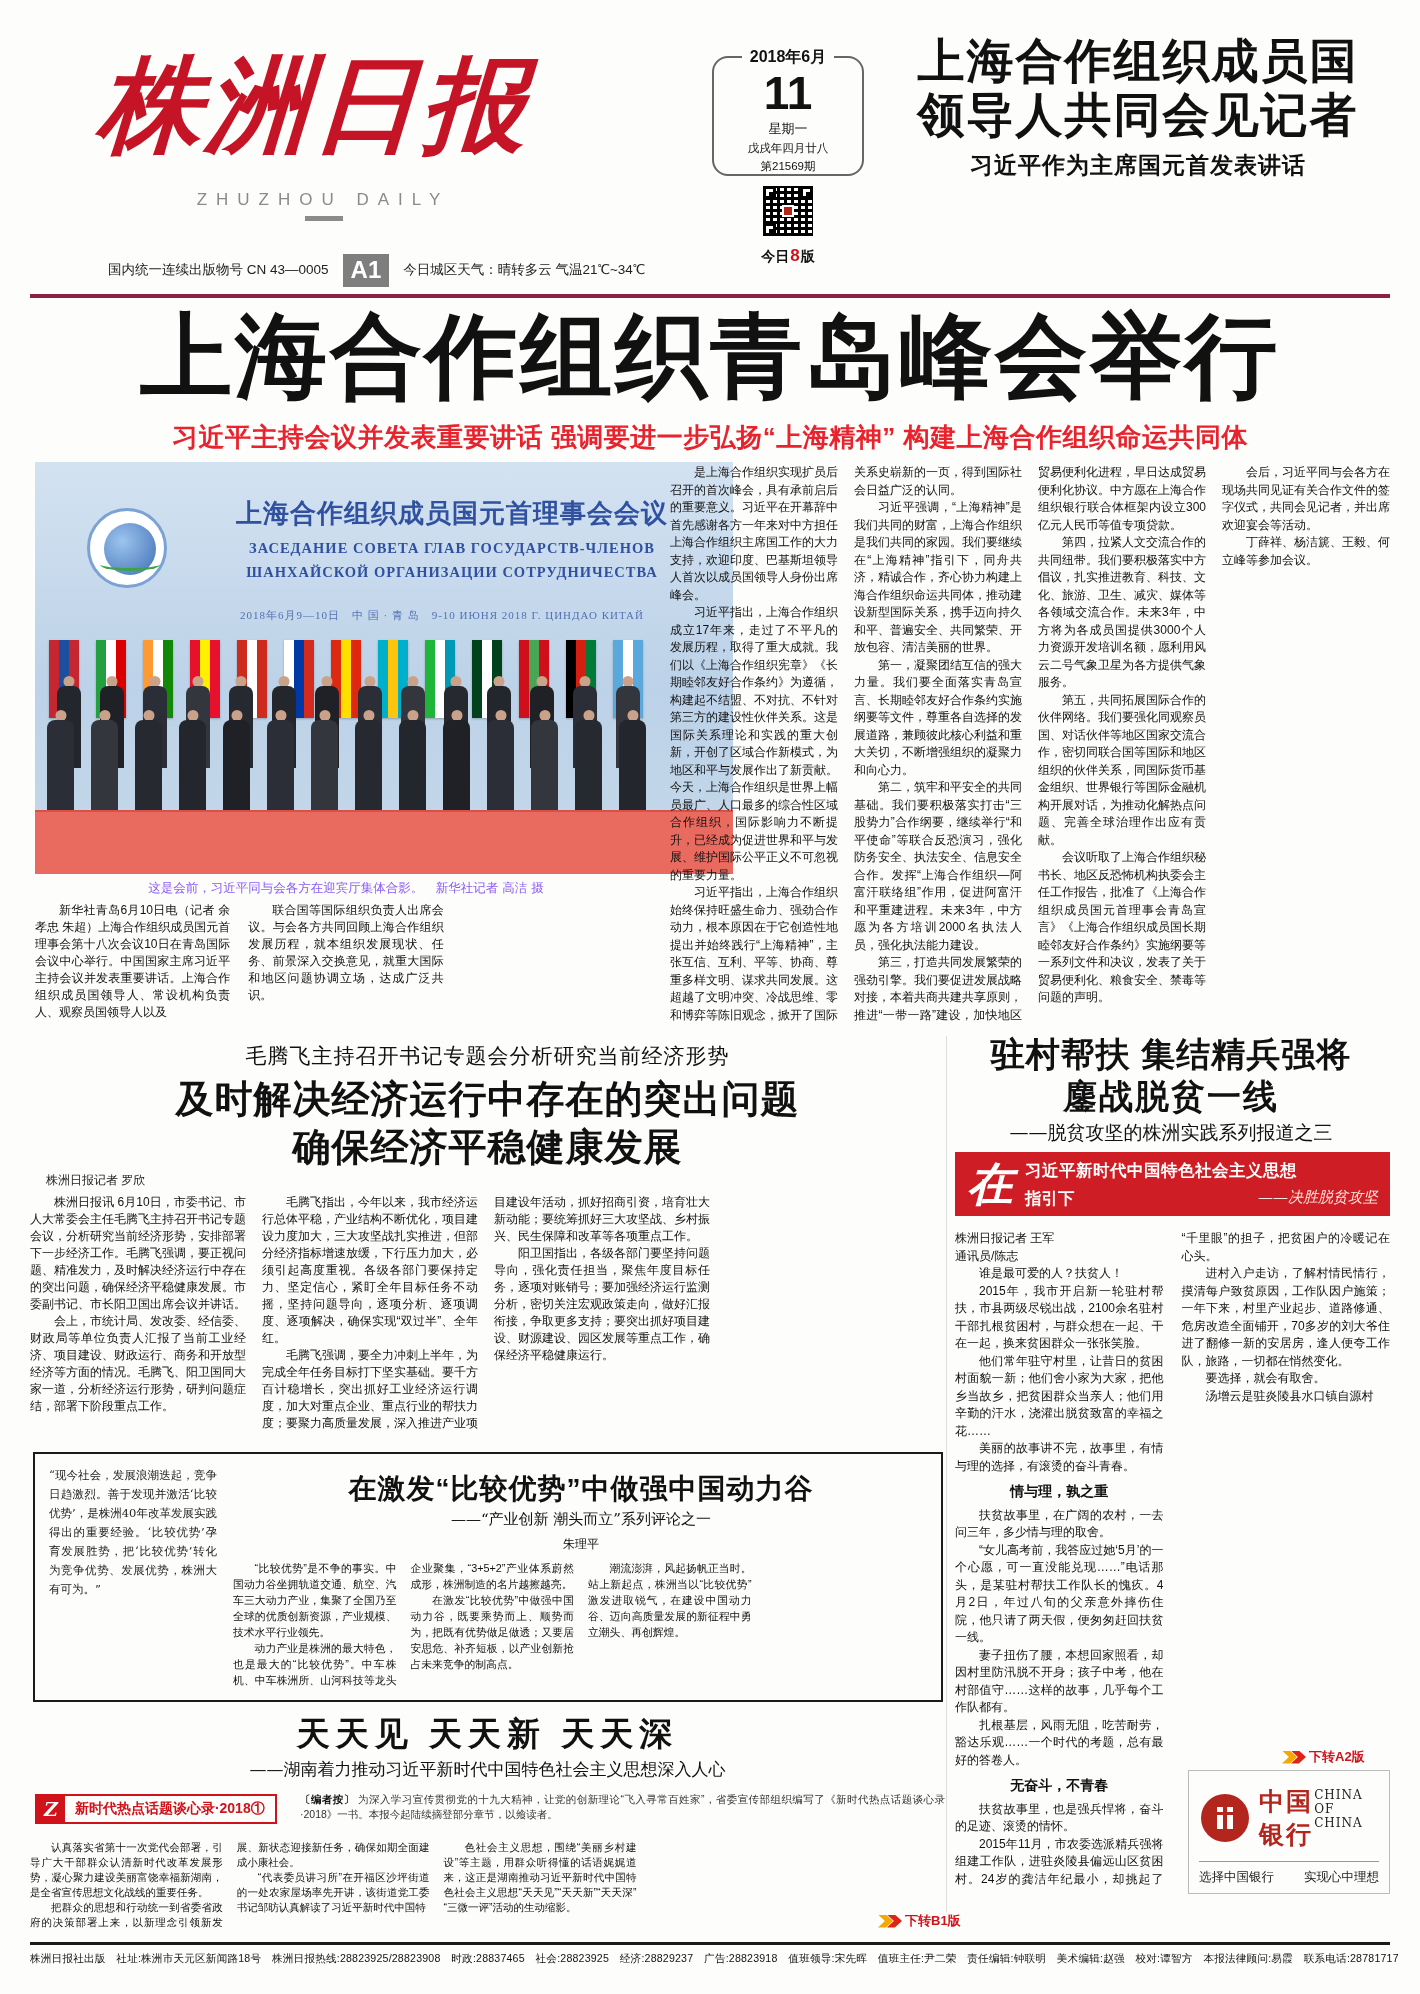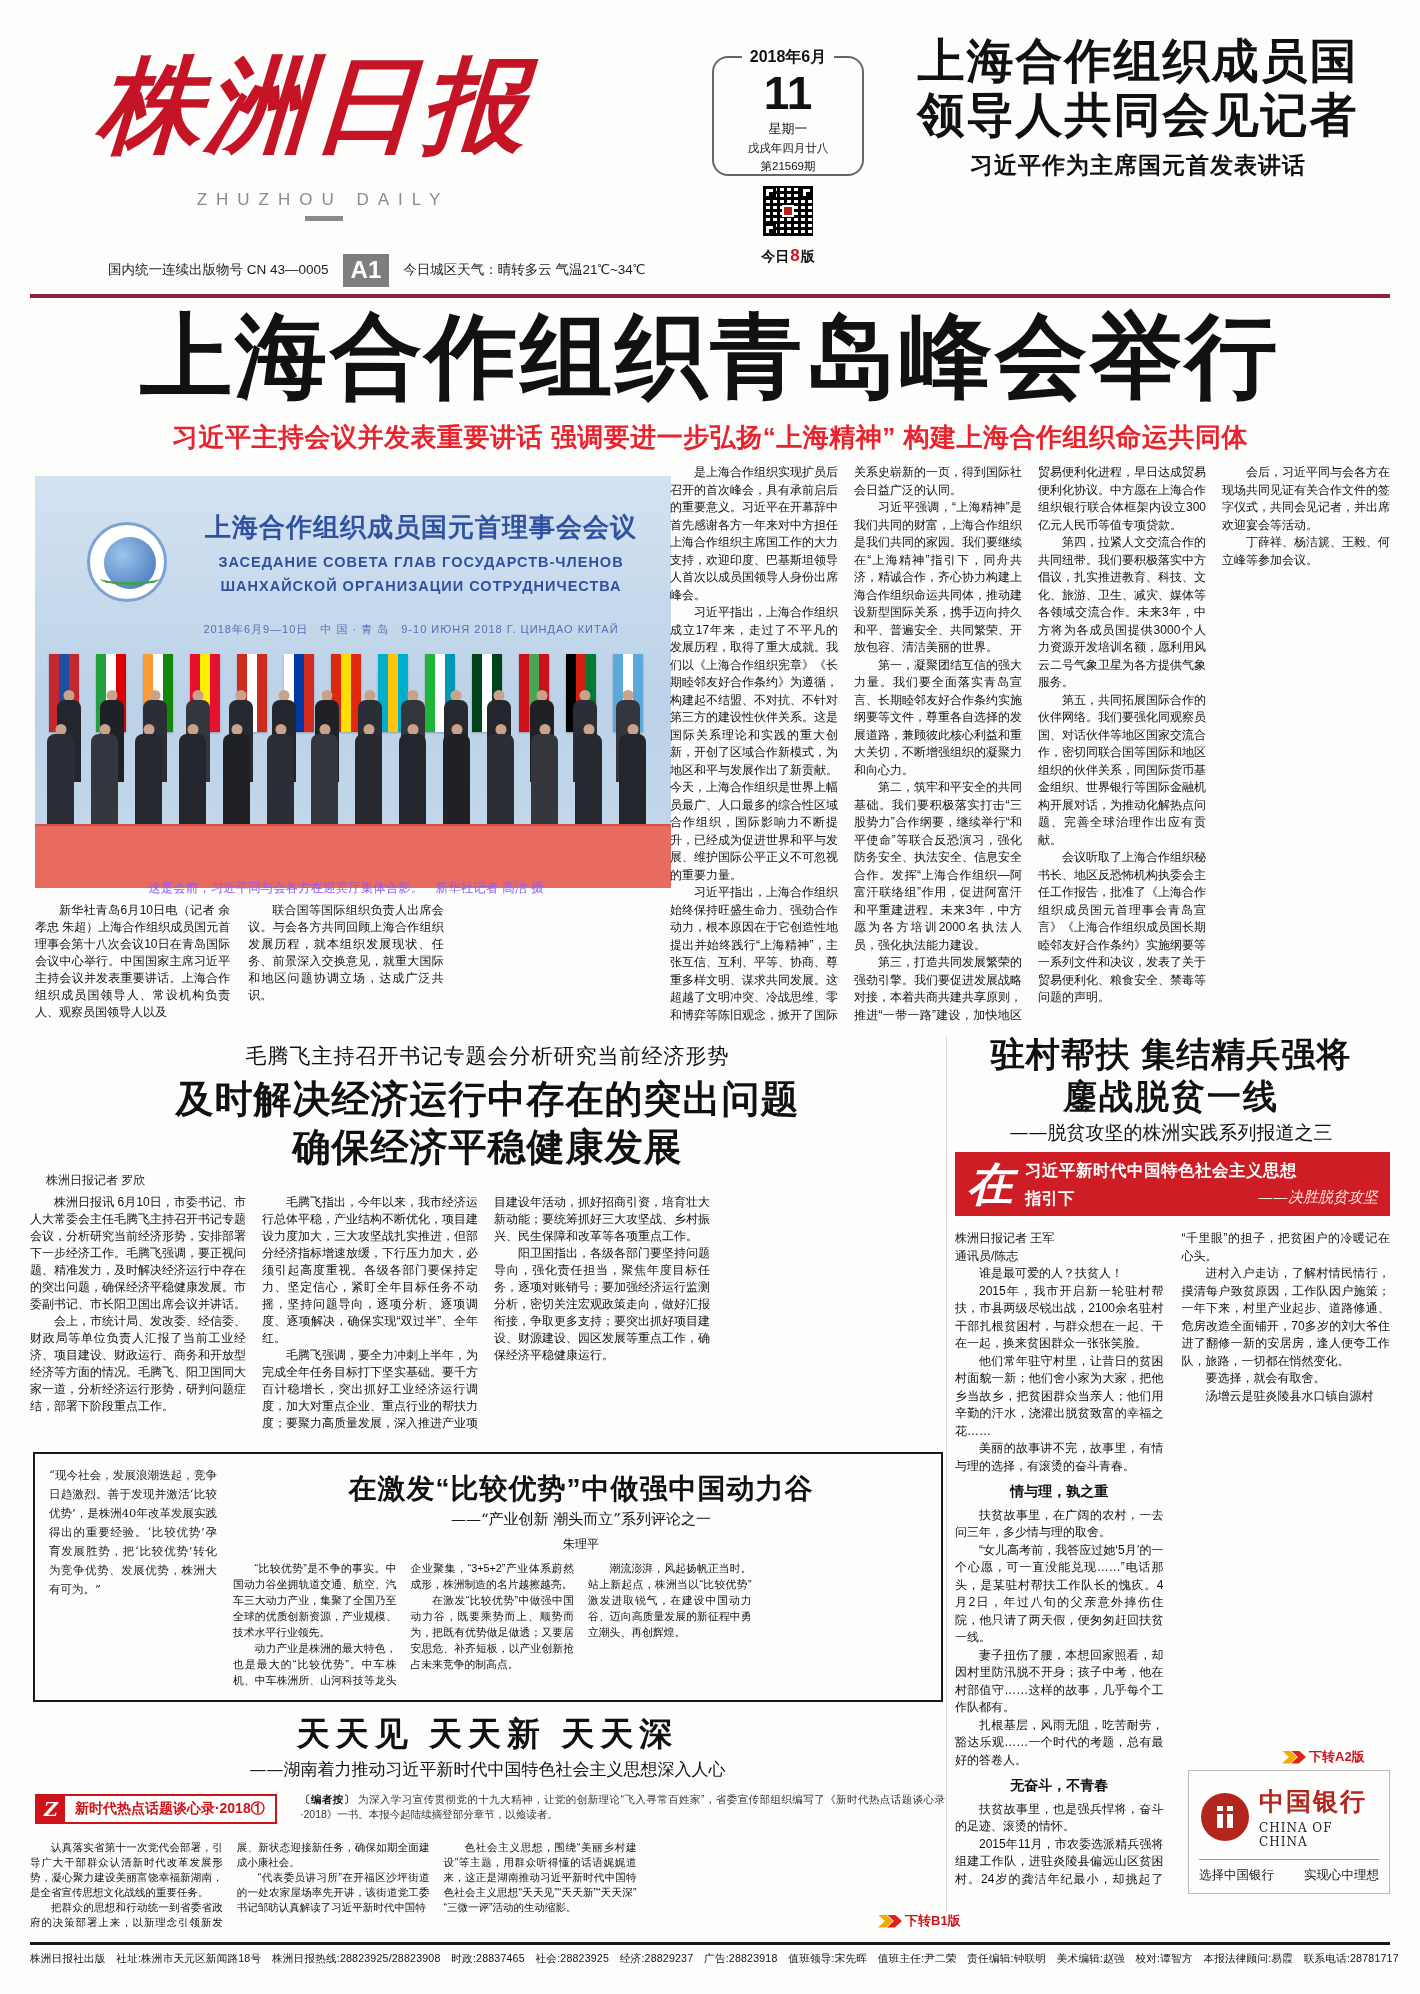--- a/index.html
+++ b/index.html
@@ -54,22 +54,22 @@
 
   .header-rule{position:absolute;left:30px;top:294px;width:1360px;height:4px;background:#8e2142;}
 
   
   .lead-headline{position:absolute;left:30px;top:304px;width:1360px;text-align:center;
      font-size:92px;font-weight:900;letter-spacing:3px;line-height:104px;white-space:nowrap;}
   .lead-sub{position:absolute;left:30px;top:420px;width:1360px;text-align:center;
      font-size:26px;font-weight:bold;color:#e8232d;letter-spacing:0.5px;}
 
   
-  .photo{position:absolute;left:35px;top:476px;width:636px;height:412px;
-     background:linear-gradient(#d3e2f1 0%,#bcd2e8 55%,#c6d8ea 100%);overflow:hidden;}
+  .photo{position:absolute;left:35px;top:462px;width:698px;height:412px;
+     background:linear-gradient(#d3e2f1 0%,#bcd2e8 55%,#c6d8ea 100%);overflow:hidden;font-family:Liberation Serif, serif;}
   .sco-logo{position:absolute;left:52px;top:46px;width:80px;height:80px;border-radius:50%;
      background:#fff;border:3px solid #7aa3d4;}
   .sco-logo .globe{position:absolute;left:14px;top:12px;width:52px;height:52px;border-radius:50%;
      background:radial-gradient(circle at 35% 35%,#9cc4ee,#3f6fb5);}
   .sco-logo .wave{position:absolute;left:10px;bottom:14px;width:60px;height:10px;border-radius:50%;
      border-bottom:3px solid #3fa24a;}
   .photo-banner-cn{position:absolute;left:150px;right:14px;top:34px;text-align:center;
      color:#30519f;font-size:26px;font-weight:bold;letter-spacing:1px;}
   .photo-banner-ru{position:absolute;left:150px;right:14px;text-align:center;color:#30519f;
      font-size:14.5px;font-weight:bold;letter-spacing:1px;}
@@ -125,21 +125,21 @@
      column-count:2;column-gap:18px;column-fill:auto;font-size:12px;line-height:17.5px;text-align:justify;}
   .jump-a2{left:1276px;top:1748px;}
   .boc{position:absolute;left:1188px;top:1770px;width:202px;height:124px;background:#fdfdfb;
      border:1px solid #bbb;}
   .boc-top{display:flex;align-items:center;gap:10px;padding:14px 10px 8px 12px;}
   .boc-logo{position:relative;width:48px;height:48px;flex:0 0 48px;}
   .boc-logo .ring{position:absolute;inset:0;border-radius:50%;background:#b3261e;}
   .boc-logo .hole{position:absolute;left:16px;top:13px;width:16px;height:22px;background:#fdfdfb;}
   .boc-logo .bar{position:absolute;left:22px;top:6px;width:4px;height:36px;background:#b3261e;}
   .boc-logo .hbar{position:absolute;left:16px;top:18px;width:16px;height:3px;background:#b3261e;}
-  .boc-names{display:flex;flex-direction:column;}
+  .boc-names{display:flex;flex-direction:row;}
   .boc-cn{font-family:"DejaVu Serif",serif;font-weight:bold;font-size:25px;color:#b3261e;letter-spacing:2px;}
   .boc-en{font-family:"DejaVu Serif",serif;font-size:12px;color:#222;letter-spacing:1px;margin-top:3px;}
   .boc-slogan{border-top:1px solid #999;margin:2px 10px 0 10px;padding-top:7px;
      display:flex;justify-content:space-between;font-size:12.5px;color:#222;}
 
   
   .cmt-box{position:absolute;left:33px;top:1452px;width:910px;height:250px;border:2px solid #1a1a1a;}
   .cmt-intro{position:absolute;left:14px;top:12px;width:168px;height:224px;
      font-family:"DejaVu Serif",serif;font-size:11.5px;line-height:19px;color:#222;text-align:justify;}
   .cmt-title{position:absolute;left:198px;top:16px;width:696px;text-align:center;

